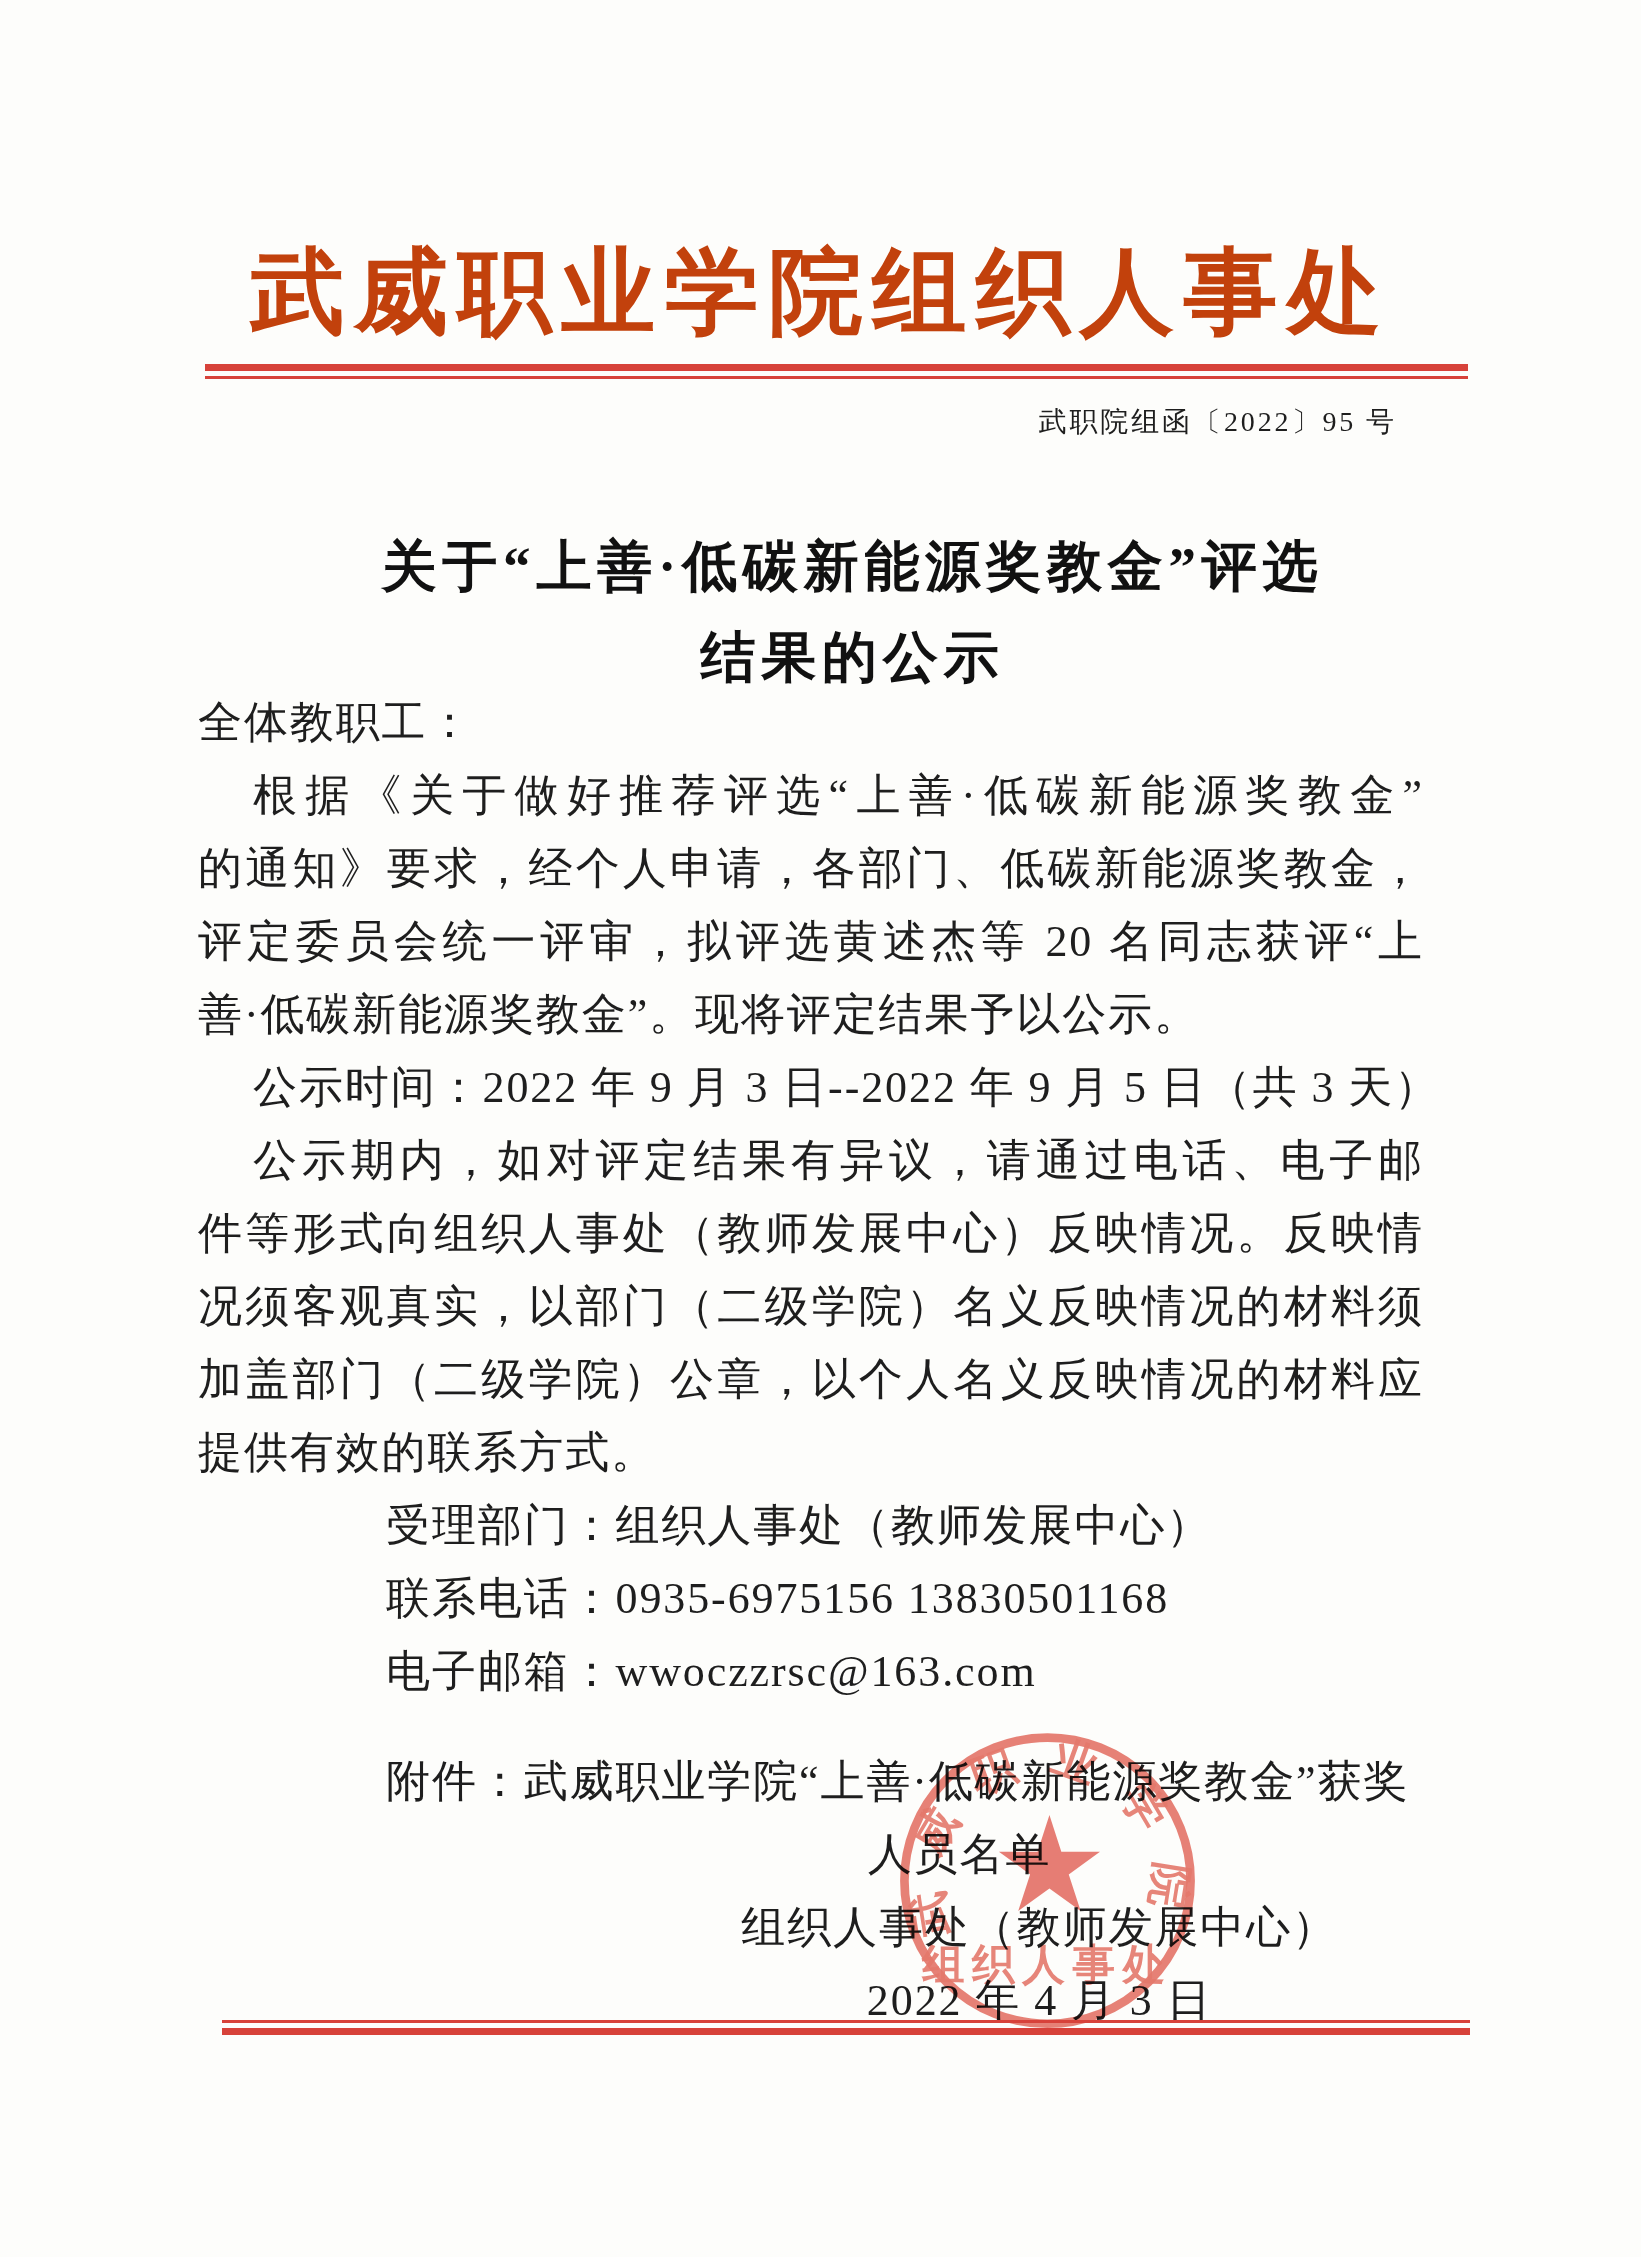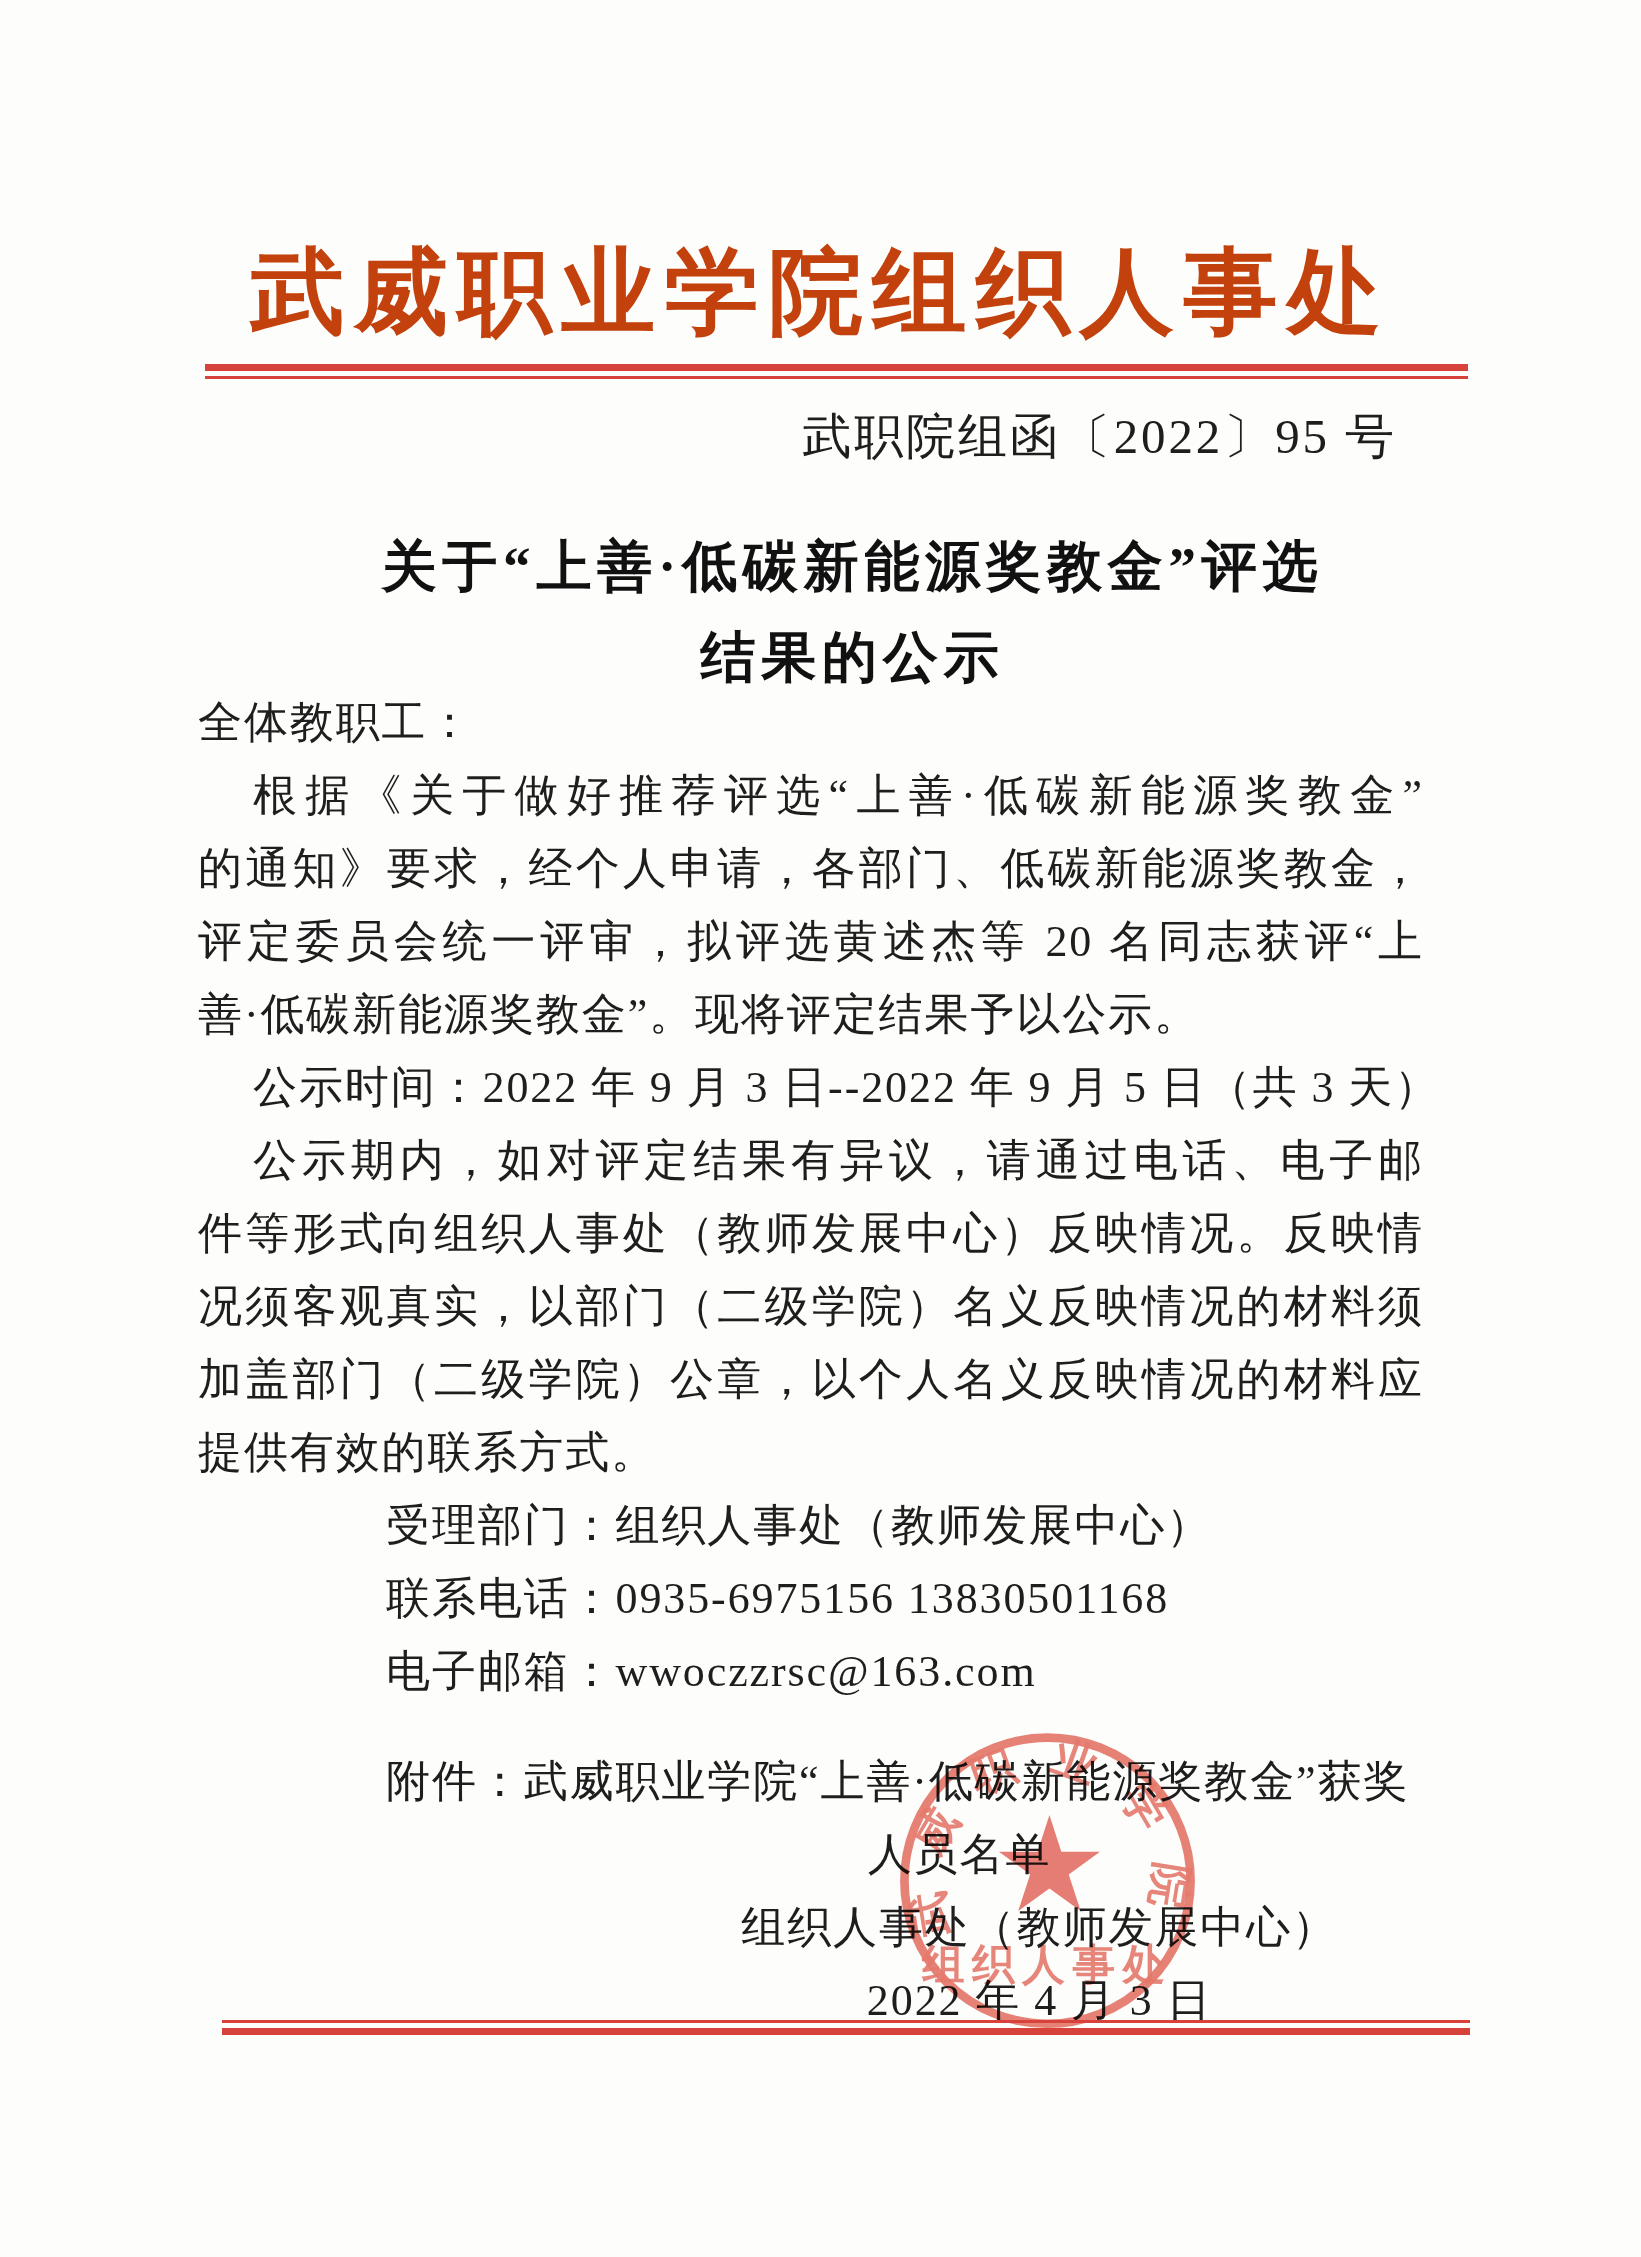--- a/index.html
+++ b/index.html
@@ -15,22 +15,22 @@
     text-align:center; font-size:94px; font-weight:bold;
     letter-spacing:9.7px; line-height:106px; white-space:nowrap;
   }
   .rule{position:absolute;}
   .rule-top-thick{top:364px; left:205px; width:1263px; height:6.8px;}
   .rule-top-thin {top:376px; left:205px; width:1263px; height:2.9px;}
   .rule-bot-thin {top:2020px; left:222px; width:1248px; height:2.9px;}
   .rule-bot-thick{top:2028px; left:222px; width:1248px; height:6.8px;}
   
   .doc-number{
-    position:absolute; top:408px; right:244px;
-    font-size:49px; line-height:58px; letter-spacing:2.9px; white-space:nowrap;
+    position:absolute; top:393px; right:244px;
+    font-size:28px; line-height:58px; letter-spacing:2.9px; white-space:nowrap;
   }
   
   .doc-title{
     position:absolute; top:521px; left:0; width:100%;
     text-align:center; font-weight:bold; color:#111;
     font-size:55px; line-height:91px; letter-spacing:5.8px;padding-left:32px;
   }
   
   .body{
     position:absolute; top:686px; left:198px; width:1226px;

